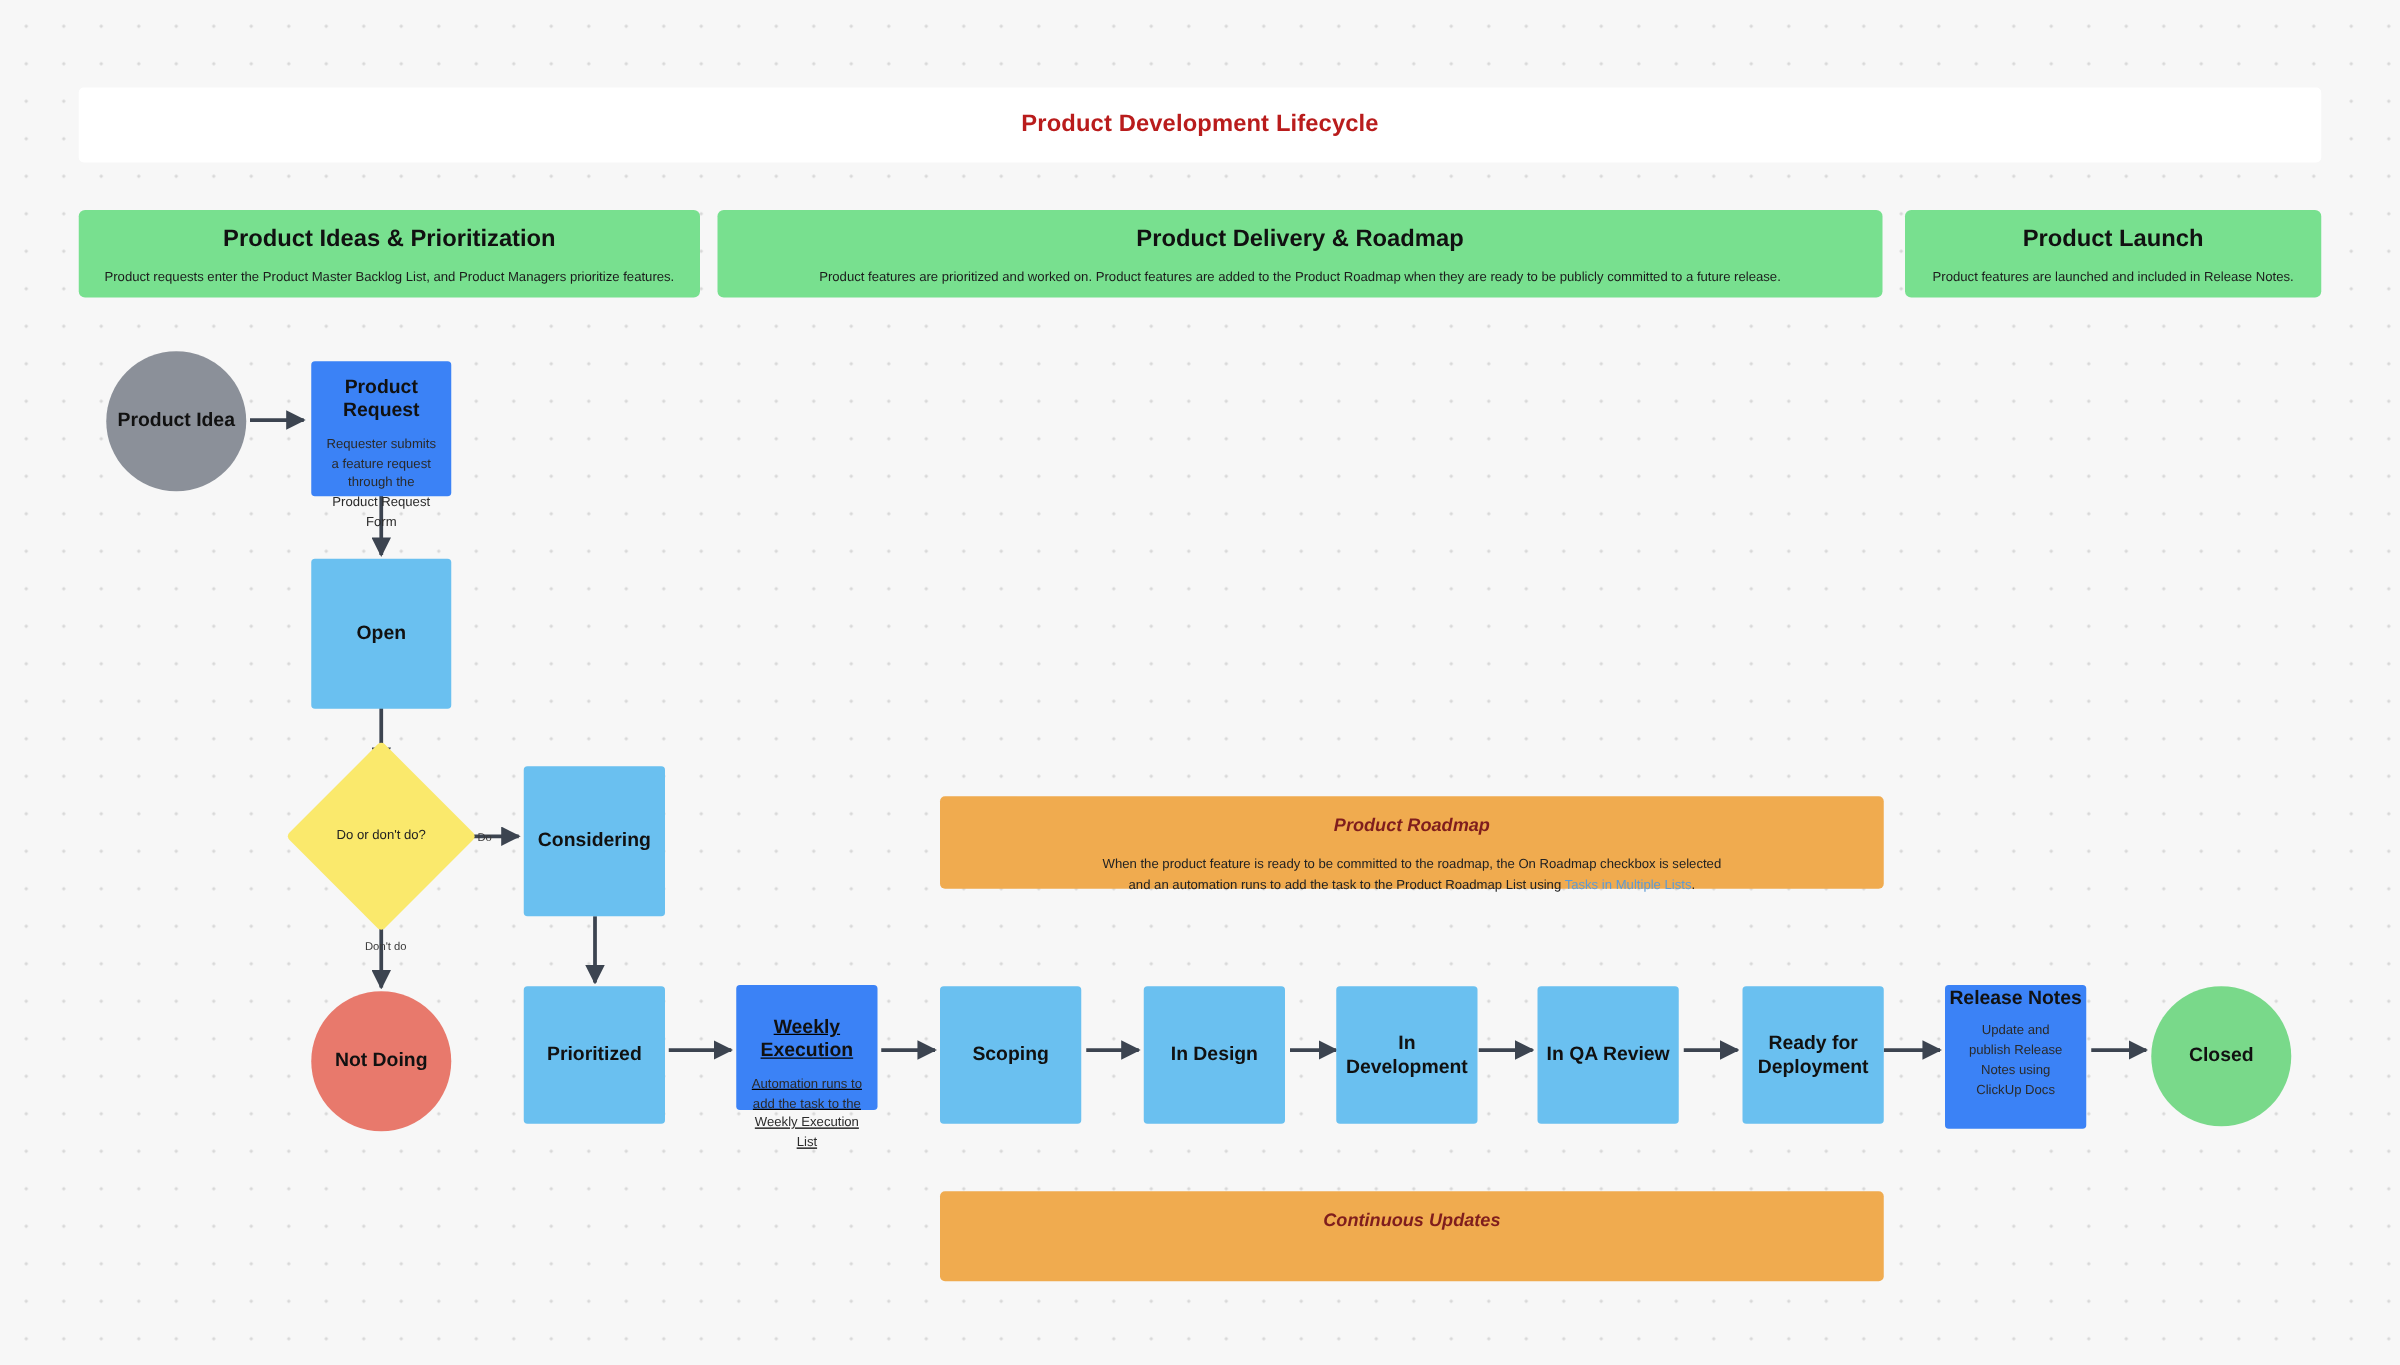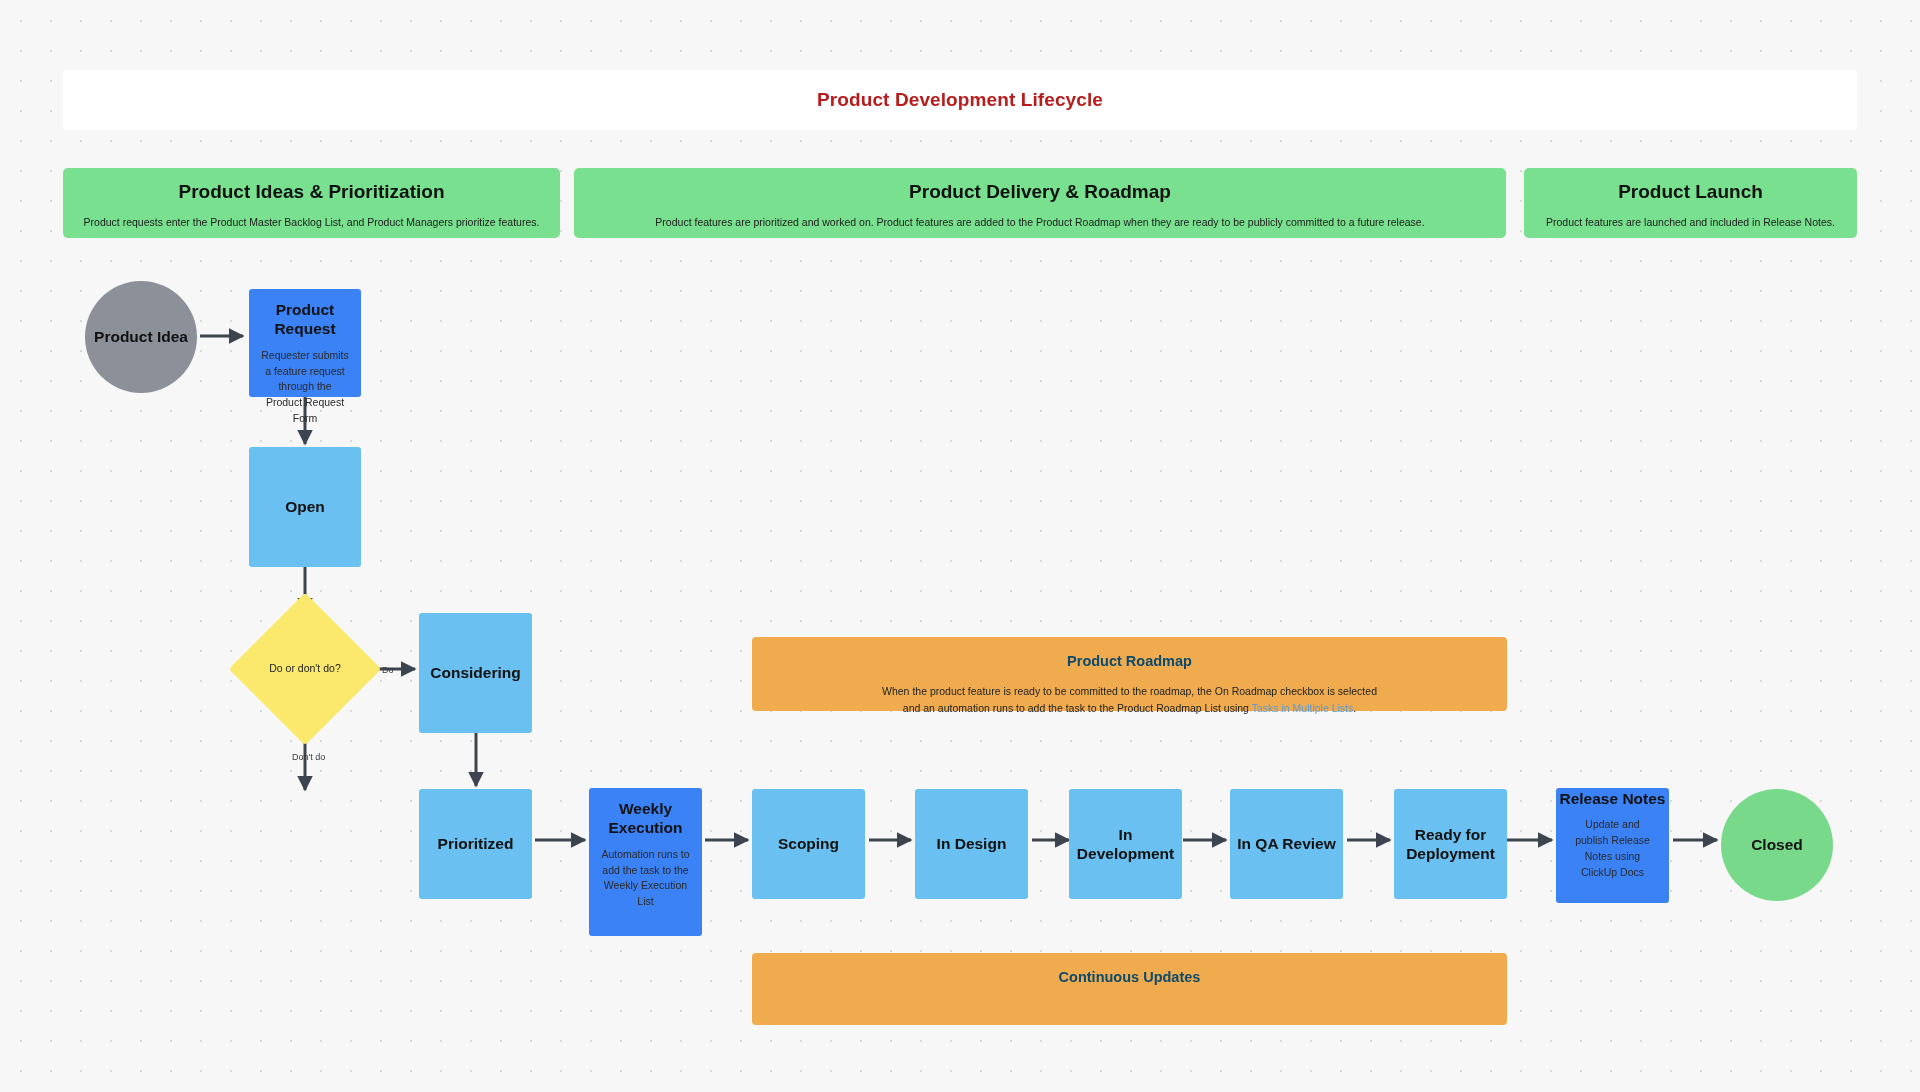--- a/index.html
+++ b/index.html
@@ -52,21 +52,21 @@
 
   
   .node.center-only .n-title{font-weight:bold;}
 
   
   .obox{
     position:absolute;background:#f0ab4f;border-radius:4px;box-sizing:border-box;
     display:flex;flex-direction:column;align-items:center;justify-content:flex-start;
     padding-top:16px;
   }
-  .obox .h{font-size:14.5px;font-weight:bold;color:#0c4a6e;}
+  .obox .h{font-size:14.5px;font-weight:bold;color:#7f1d1d;font-style:italic;}
   .obox .b{font-size:10.5px;color:#222;text-align:center;line-height:1.65;margin-top:14px;padding:0 20px;}
   .obox .lk{color:#5c9ad6;}
 
   
   .diamond-wrap{position:absolute;}
   .diamond{
     width:108px;height:108px;background:#fae96c;
     transform:rotate(45deg);border-radius:4px;
   }
   .diamond-label{
@@ -156,30 +156,33 @@
 
   <div class="node rect blue center-only" style="left:249px;top:447px;width:112px;height:120px;">
     <div class="n-title">Open</div>
   </div>
 
   <div class="diamond-wrap" style="left:251px;top:615px;width:108px;height:108px;">
     <div class="diamond"></div>
     <div class="diamond-label">Do or don't do?</div>
   </div>
 
+  <div class="node circle red center-only" style="left:249px;top:793px;width:112px;height:112px;">
+    <div class="n-title">Not Doing</div>
+  </div>
 
   <div class="node rect blue center-only" style="left:419px;top:613px;width:113px;height:120px;">
     <div class="n-title">Considering</div>
   </div>
 
   <div class="node rect blue center-only" style="left:419px;top:789px;width:113px;height:110px;">
     <div class="n-title">Prioritized</div>
   </div>
 
-  <div class="node rect orange" style="left:589px;top:788px;width:113px;height:148px;justify-content:flex-start;padding-top:11px;">
+  <div class="node rect orange" style="left:589px;top:788px;width:113px;height:100px;justify-content:flex-start;padding-top:24px;text-decoration:underline;">
     <div class="n-title">Weekly Execution</div>
     <div class="n-sub">Automation runs to add the task to the Weekly Execution List</div>
   </div>
 
   <div class="node rect blue center-only" style="left:752px;top:789px;width:113px;height:110px;">
     <div class="n-title">Scoping</div>
   </div>
 
   <div class="node rect blue center-only" style="left:915px;top:789px;width:113px;height:110px;">
     <div class="n-title">In Design</div>

